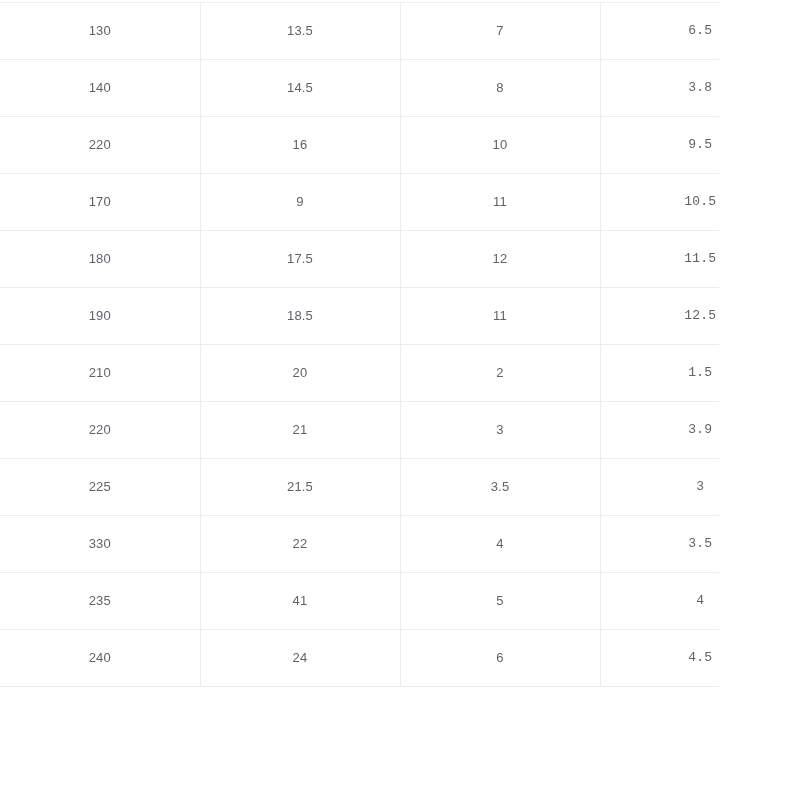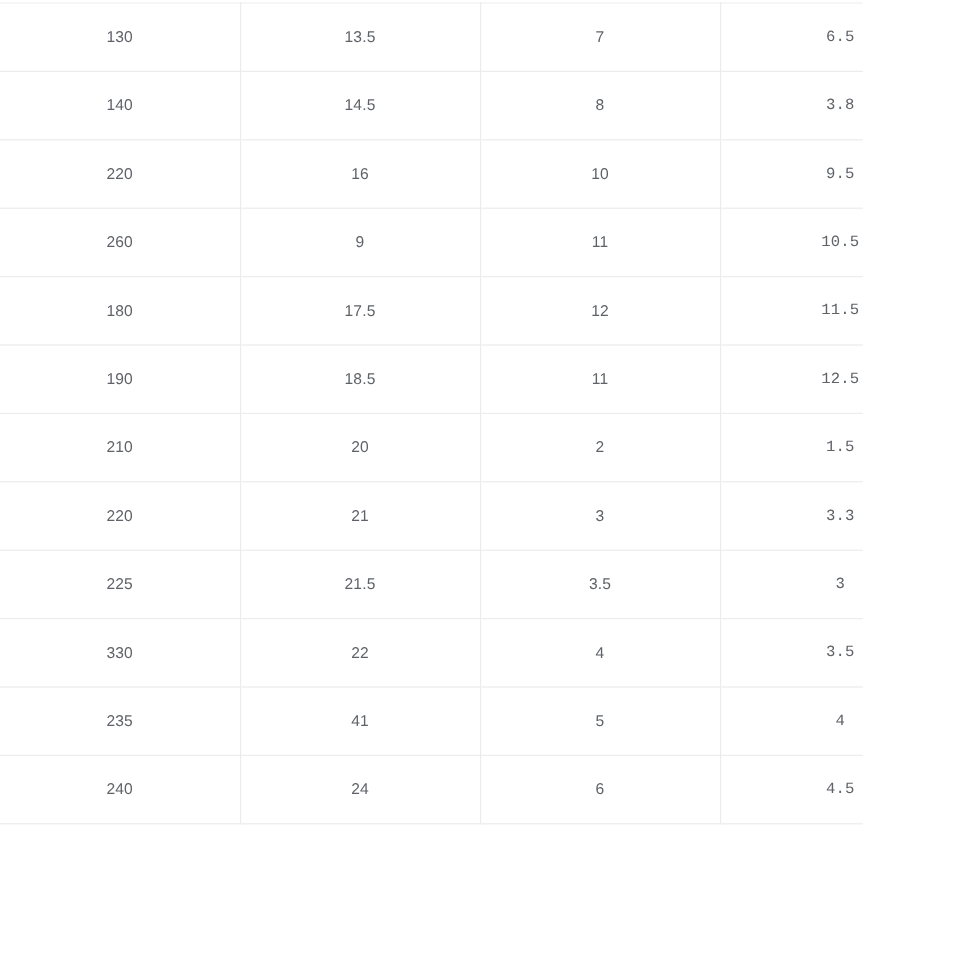--- a/index.html
+++ b/index.html
@@ -98,21 +98,21 @@
           <td><span class="cell-value">8</span></td>
           <td><span class="cell-value">3.8</span></td>
         </tr>
         <tr>
           <td><span class="cell-value">220</span></td>
           <td><span class="cell-value">16</span></td>
           <td><span class="cell-value">10</span></td>
           <td><span class="cell-value">9.5</span></td>
         </tr>
         <tr>
-          <td><span class="cell-value">260</span></td>
+          <td><span class="cell-value">170</span></td>
           <td><span class="cell-value">9</span></td>
           <td><span class="cell-value">11</span></td>
           <td><span class="cell-value">10.5</span></td>
         </tr>
         <tr>
           <td><span class="cell-value">180</span></td>
           <td><span class="cell-value">17.5</span></td>
           <td><span class="cell-value">12</span></td>
           <td><span class="cell-value">11.5</span></td>
         </tr>
@@ -125,21 +125,21 @@
         <tr>
           <td><span class="cell-value">210</span></td>
           <td><span class="cell-value">20</span></td>
           <td><span class="cell-value">2</span></td>
           <td><span class="cell-value">1.5</span></td>
         </tr>
         <tr>
           <td><span class="cell-value">220</span></td>
           <td><span class="cell-value">21</span></td>
           <td><span class="cell-value">3</span></td>
-          <td><span class="cell-value">3.3</span></td>
+          <td><span class="cell-value">3.9</span></td>
         </tr>
         <tr>
           <td><span class="cell-value">225</span></td>
           <td><span class="cell-value">21.5</span></td>
           <td><span class="cell-value">3.5</span></td>
           <td><span class="cell-value">3</span></td>
         </tr>
         <tr>
           <td><span class="cell-value">330</span></td>
           <td><span class="cell-value">22</span></td>

